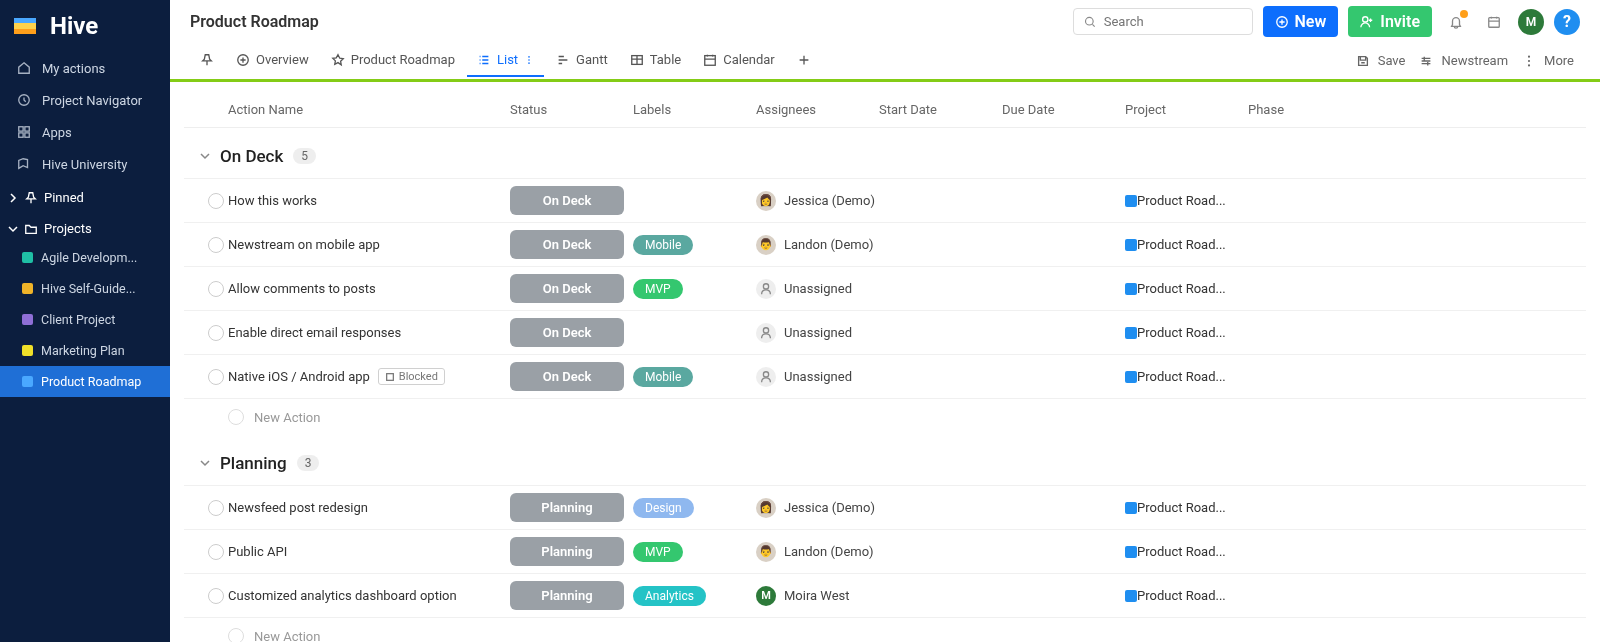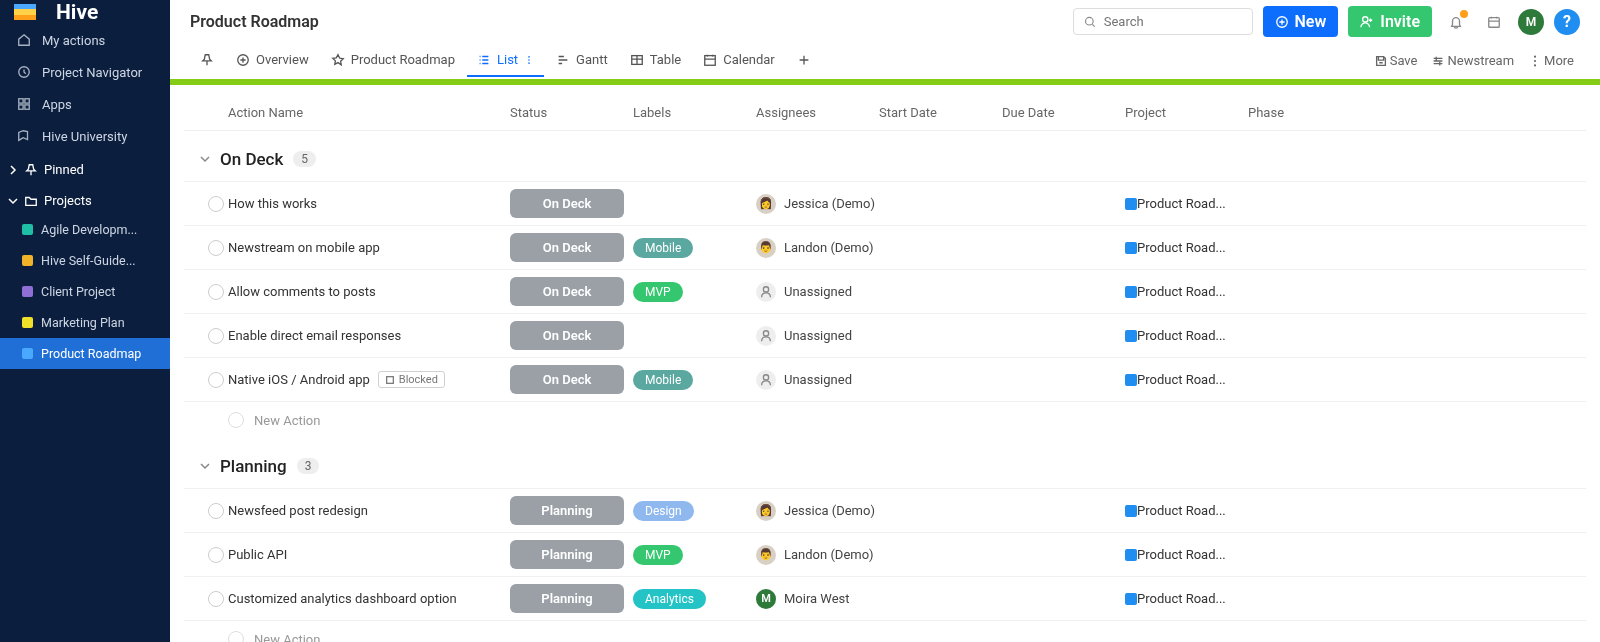--- a/index.html
+++ b/index.html
@@ -1,18 +1,18 @@
 <!DOCTYPE html>
 <html><head>
 <meta charset="utf-8">
 <style>
 *{box-sizing:border-box;margin:0;padding:0;font-family:-apple-system,BlinkMacSystemFont,"Segoe UI",Roboto,Arial,sans-serif}
 body{display:flex;height:642px;width:1600px;overflow:hidden;background:#fff}
 .sidebar{width:170px;background:#0c1e3e;color:#cdd6e3;display:flex;flex-direction:column;flex-shrink:0}
-.logo{display:flex;align-items:center;gap:20px;padding:0 14px;color:#fff;font-size:21px;font-weight:700}
+.logo{display:flex;align-items:center;gap:14px;padding:12px 14px;color:#fff;font-size:24px;font-weight:700}
 .logo-icon{width:22px;height:16px;background:linear-gradient(180deg,#4aa8ff 33%,#ffd24a 33% 66%,#ff9f1a 66%)}
 .nav-item{display:flex;align-items:center;gap:10px;padding:8px 16px;font-size:13px;cursor:pointer}
 .nav-icon{width:16px;height:16px;display:flex;align-items:center;justify-content:center;opacity:.8}
 .sec-head{display:flex;align-items:center;gap:6px;padding:10px 8px 6px;font-size:13px;font-weight:400;color:#fff}
 .chev{width:10px;height:10px;display:inline-flex;align-items:center;justify-content:center}
 .proj-item{display:flex;align-items:center;gap:8px;padding:8px 16px 8px 22px;font-size:12.5px;cursor:pointer;white-space:nowrap;overflow:hidden;text-overflow:ellipsis}
 .proj-item.active{background:#1f6fd6;color:#fff}
 .sq{width:11px;height:11px;border-radius:2px;flex-shrink:0}
 .main{flex:1;display:flex;flex-direction:column;overflow:hidden}
 .topbar{display:flex;align-items:center;padding:6px 20px;gap:10px;border-bottom:1px solid transparent}
@@ -20,25 +20,25 @@
 .tb-spacer{flex:1}
 .search{display:flex;align-items:center;gap:8px;border:1px solid #ddd;border-radius:4px;padding:5px 10px;width:180px;color:#888}
 .search input{border:none;outline:none;font-size:13px;width:100%}
 .btn{display:flex;align-items:center;gap:6px;border:none;border-radius:4px;padding:6px 12px;font-size:16px;font-weight:600;cursor:pointer;color:#fff}
 .btn-new{background:#0d6efd}
 .btn-invite{background:#34c76f}
 .ic-btn{width:28px;height:28px;display:flex;align-items:center;justify-content:center;color:#888;cursor:pointer;position:relative}
 .dot{position:absolute;top:2px;right:2px;width:8px;height:8px;border-radius:50%;background:#ff9f1a}
 .avatar{width:26px;height:26px;border-radius:50%;background:#2d7a3a;color:#fff;display:flex;align-items:center;justify-content:center;font-size:12px;font-weight:600}
 .help{width:26px;height:26px;border-radius:50%;background:#1f8ef0;color:#fff;display:flex;align-items:center;justify-content:center;font-weight:700}
-.viewbar{display:flex;align-items:center;gap:2px;padding:0 20px 2px;border-bottom:6px solid #84cc16;font-size:13px;color:#555}
+.viewbar{display:flex;align-items:center;gap:2px;padding:0 20px 2px;border-bottom:3px solid #84cc16;font-size:13px;color:#555}
 .vtab{display:flex;align-items:center;gap:6px;padding:8px 10px;cursor:pointer;border-bottom:2px solid transparent}
 .vtab.active{color:#0d6efd;border-bottom-color:#0d6efd}
 .vb-spacer{flex:1}
-.vact{display:flex;align-items:center;gap:2px;padding:8px 6px;cursor:pointer;color:#666;font-size:13px}
+.vact{display:flex;align-items:center;gap:8px;padding:8px 6px;cursor:pointer;color:#666;font-size:13px}
 .content{flex:1;overflow:auto;padding:10px 14px 30px}
 .cols{display:flex;align-items:center;padding:10px 0 10px 44px;border-bottom:1px solid #eee;font-size:13px;color:#666}
 .c-name{width:282px}.c-status{width:123px}.c-labels{width:123px}.c-assign{width:123px}.c-sdate{width:123px}.c-ddate{width:123px}.c-proj{width:123px}.c-phase{width:100px}
 .group-h{display:flex;align-items:center;gap:10px;padding:18px 0 12px 16px}
 .g-title{font-size:17px;font-weight:500;color:#222}
 .g-count{background:#eee;color:#666;border-radius:10px;padding:1px 8px;font-size:12px}
 .row{display:flex;align-items:center;padding:7px 0 7px 20px;border-top:1px solid #f0f0f0;font-size:13px;color:#333}
 .r-sel{width:24px;display:flex;justify-content:center;color:#ccc}
 .circle{width:16px;height:16px;border:1.5px solid #ccc;border-radius:50%}
 .r-name{width:282px;display:flex;align-items:center;gap:8px}

